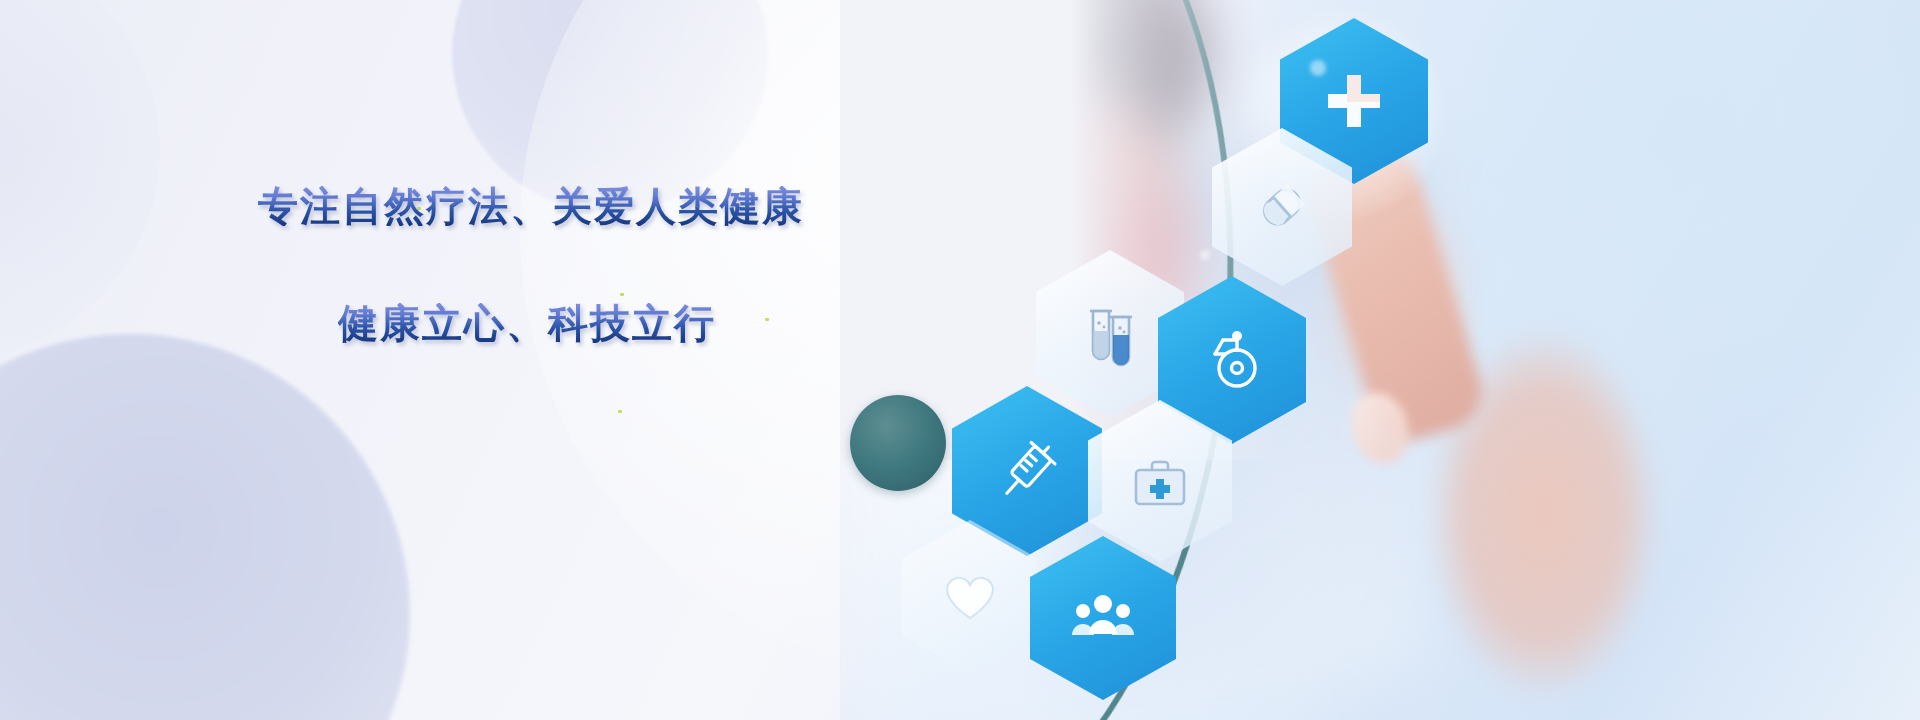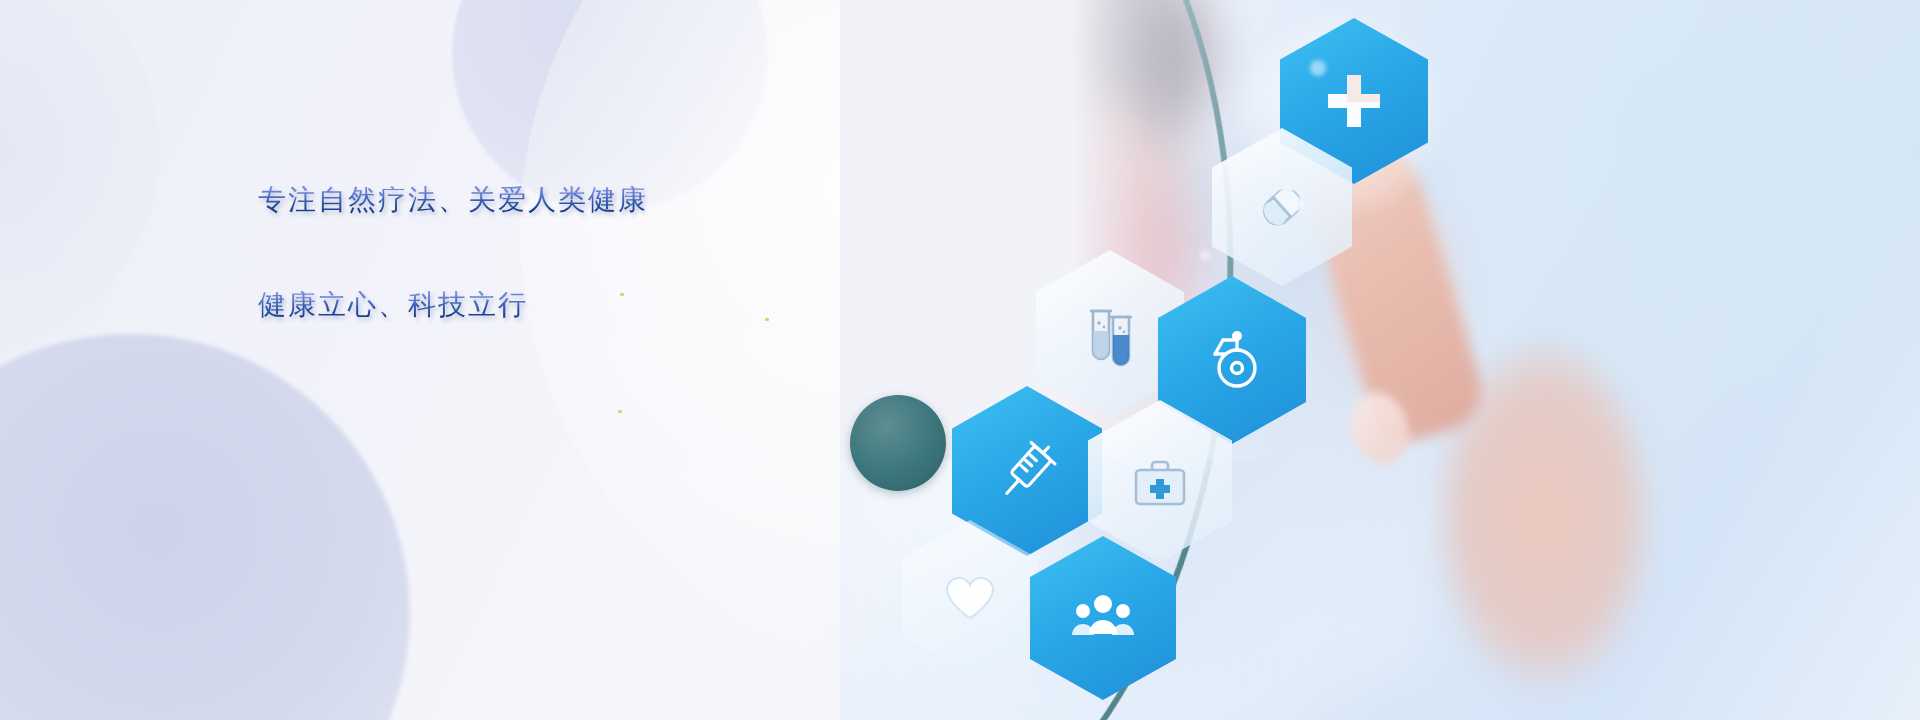--- a/index.html
+++ b/index.html
@@ -35,32 +35,32 @@
     background:radial-gradient(circle at 40% 45%,rgba(255,255,255,.85) 0%,rgba(255,255,255,.45) 40%,rgba(255,255,255,0) 70%);
     pointer-events:none;
   }
 
   
   #headline{
     position:absolute;left:258px;top:186px;width:640px;
     user-select:none;
   }
   .line{
-    font-weight:400;
-    font-size:28px;
+    font-weight:700;
+    font-size:40px;
     line-height:1;
     letter-spacing:2px;
     white-space:nowrap;
     background:linear-gradient(180deg,#7f8fdd 0%,#5f79d2 28%,#2b54a8 62%,#17377e 100%);
     -webkit-background-clip:text;background-clip:text;
     color:transparent;-webkit-text-fill-color:transparent;
     filter:drop-shadow(2px 3px 2px rgba(120,130,170,.45));
   }
   .line-1{margin-left:0px;}
-  .line-2{margin-top:77px;}
+  .line-2{margin-left:80px;margin-top:77px;}
 
   
   #photo{
     position:absolute;left:840px;top:0;width:1080px;height:720px;overflow:hidden;
   }
   .photo-bg{
     position:absolute;inset:0;
     background:
       radial-gradient(circle at 78% 18%,rgba(214,232,248,.95) 0%,rgba(214,232,248,0) 46%),
       radial-gradient(circle at 22% 66%,rgba(255,255,255,.9) 0%,rgba(255,255,255,0) 40%),

